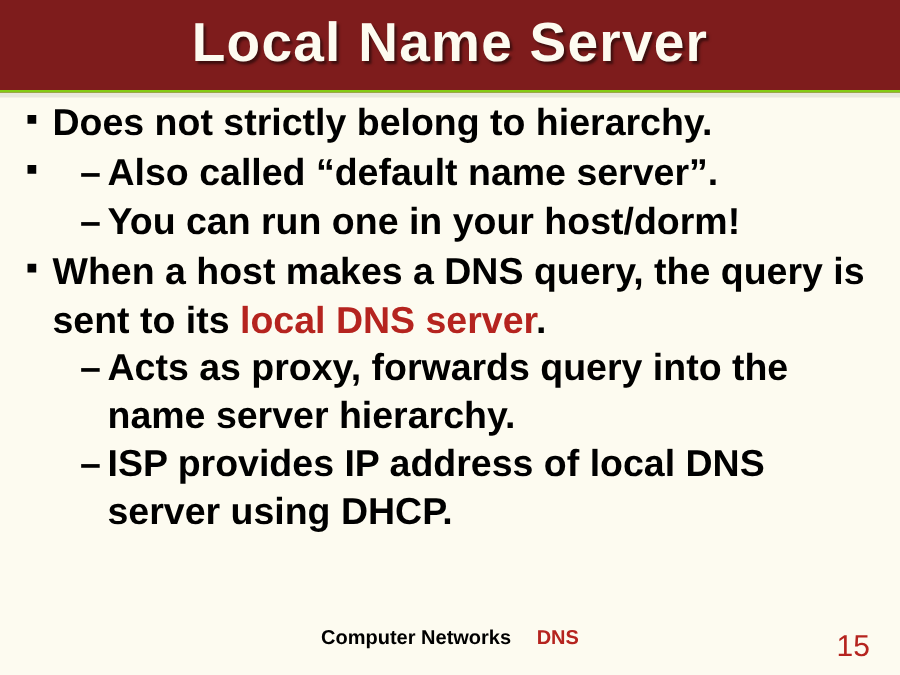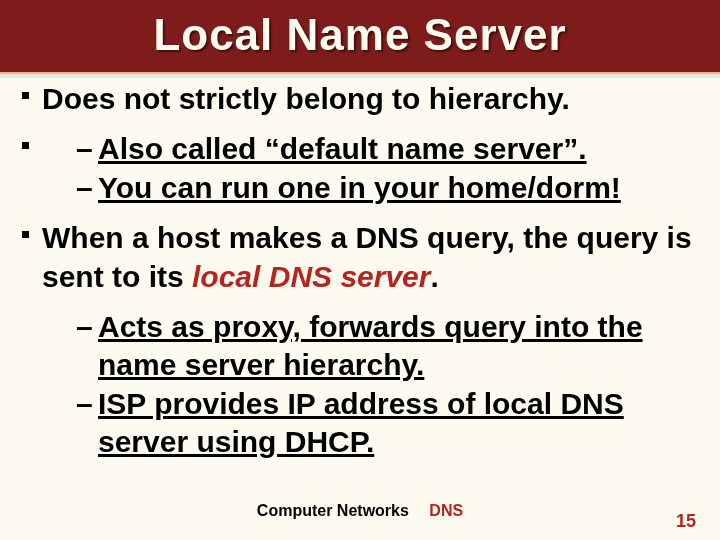--- a/index.html
+++ b/index.html
@@ -23,21 +23,21 @@
     background: var(--cream);
     overflow: hidden;
     font-family: "Comic Sans MS", "Comic Sans", "Chalkboard SE", cursive, sans-serif;
     color: var(--body-text);
   }
   .title-band {
     position: relative;
     height: 72px;
     background: var(--crimson);
     text-align: center;
-    border-bottom: 2px solid #fca5a5;
+    border-bottom: 2px solid #84cc16;
     box-shadow: 0 4px 0 rgba(0,0,0,0.08);
   }
   .title-text {
     color: #fdfbf0;
     font-size: 44px;
     font-weight: 700;
     line-height: 70px;
     letter-spacing: 1px;
     text-shadow: 2px 2px 2px rgba(0,0,0,0.5);
   }
@@ -65,39 +65,37 @@
     content: "";
     position: absolute;
     left: 4px;
     top: 12px;
     width: 7px;
     height: 7px;
     background: #000;
   }
   ul.lvl2 {
     list-style: none;
-    margin: 12px;
+    margin: 0;
     padding: 0 0 0 22px;
-    text-decoration: underline;
   }
   ul.lvl2 > li {
     position: relative;
     padding-left: 22px;
     margin: 0;
   }
   ul.lvl2 > li::before {
     content: "–";
     position: absolute;
     left: 0;
     top: 0;
     font-weight: 700;
   }
   .dns-red {
     color: var(--dns-red);
-    font-style: italic;
   }
   .footer {
     position: absolute;
     left: 0;
     right: 0;
     bottom: 8px;
     height: 30px;
   }
   .footer-center {
     position: absolute;
@@ -110,22 +108,22 @@
   .footer-center .cn { color: #000; }
   .footer-center .dns {
     color: var(--dns-red);
     padding-left: 16px;
   }
   .page-num {
     position: absolute;
     right: 24px;
     bottom: 0;
     color: var(--pagenum);
-    font-size: 18px;
-    font-weight: 700;
+    font-size: 24px;
+    font-weight: 400;
     margin-top: 36px;
   }
   .logo {
     position: absolute;
     left: 14px;
     bottom: 6px;
     width: 62px;
     height: 26px;
   }
   .logo svg { display: block; }
@@ -145,21 +143,21 @@
       <li>
         <span>Does not strictly belong to hierarchy.</span>
       </li>
 
       <li>
         <ul class="lvl2">
           <li>
             <span>Also called “default name server”.</span>
           </li>
           <li>
-            <span>You can run one in your home/dorm!</span>
+            <span>You can run one in your host/dorm!</span>
           </li>
         </ul>
       </li>
 
       <li>
         <span>When a host makes  a DNS query, the query is sent to its </span><span class="dns-red">local DNS server</span><span>.</span>
         <ul class="lvl2">
           <li>
             <span>Acts as proxy, forwards query into the name server hierarchy.</span>
           </li>

